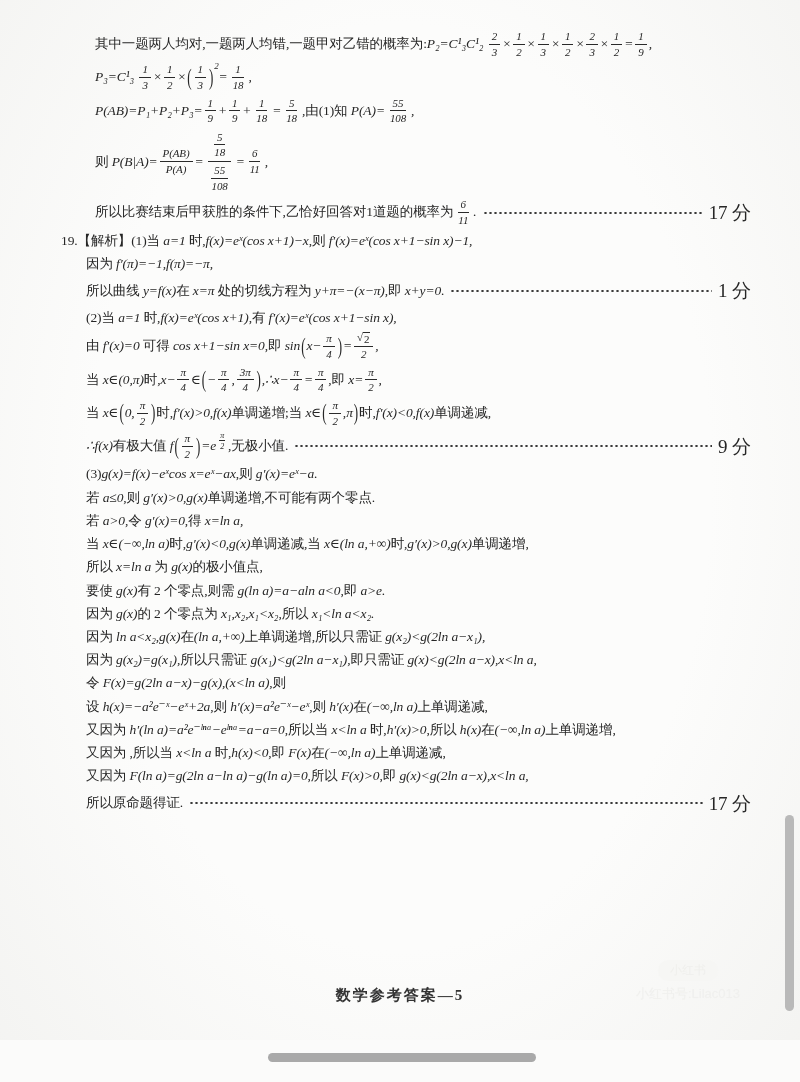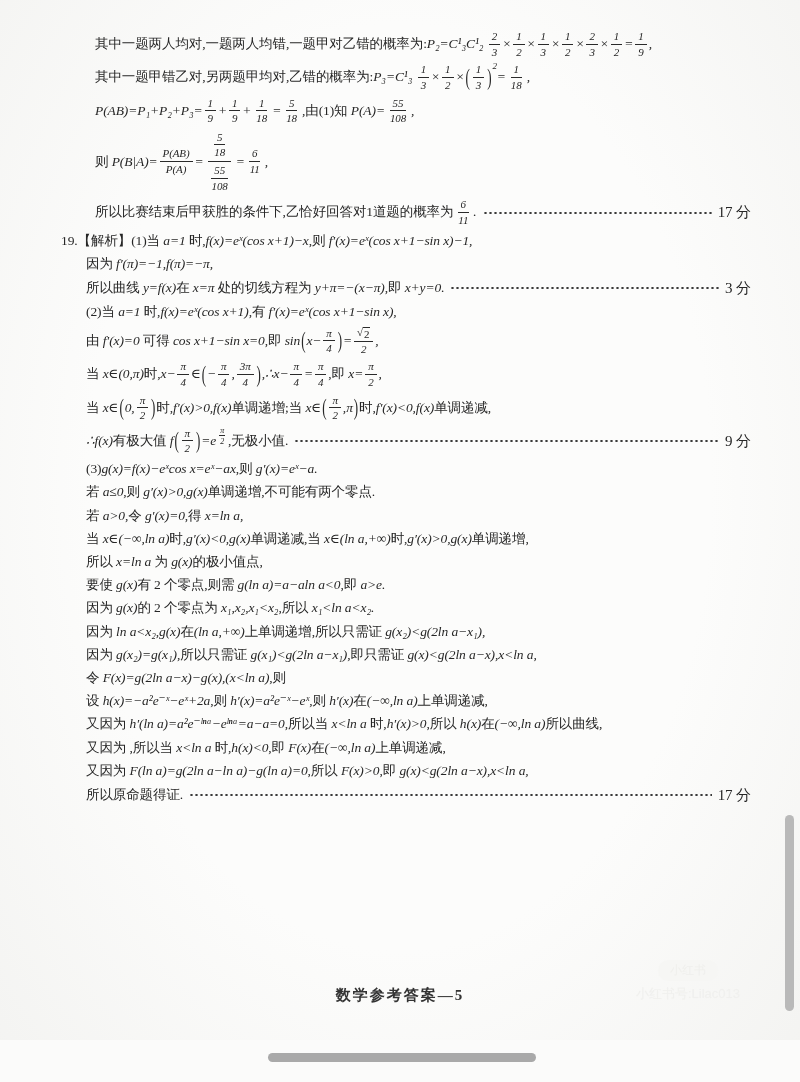--- a/index.html
+++ b/index.html
@@ -33,21 +33,21 @@
   sup.sup .frac{font-size:8px;margin:0 1px;}
   sup.sup .frac .num{padding:0 1px 0;}
   .sqrt{display:inline-flex;align-items:flex-start;line-height:1;}
   .sqsign{line-height:1;}
   .sqv{border-top:1px solid #2a2a2a;padding:1px 1px 0;line-height:1;}
   .leader{
     flex:1 1 30px;min-width:30px;height:4px;margin:0 6px;align-self:center;
     background-image:radial-gradient(circle,#3a3a3a 1px,transparent 1.3px);
     background-size:5px 4px;background-position:left center;background-repeat:repeat-x;
   }
-  .score{font-size:15px;}
+  .score{font-size:19px;}
   #footer{
     position:absolute;top:986px;left:0;width:800px;text-align:center;
     font-size:15px;font-weight:bold;letter-spacing:2px;color:#333;
   }
   #watermark{
     position:absolute;right:22px;top:960px;width:180px;
     display:flex;flex-direction:column;align-items:center;gap:4px;
     pointer-events:none;
   }
   #wm-badge{
@@ -87,21 +87,20 @@
       <span class="frac"><span class="num"><span class="mm">1</span></span><span class="den"><span class="mm">2</span></span></span>
       <span class="mm">×</span>
       <span class="frac"><span class="num"><span class="mm">2</span></span><span class="den"><span class="mm">3</span></span></span>
       <span class="mm">×</span>
       <span class="frac"><span class="num"><span class="mm">1</span></span><span class="den"><span class="mm">2</span></span></span>
       <span class="mm">=</span>
       <span class="frac"><span class="num"><span class="mm">1</span></span><span class="den"><span class="mm">9</span></span></span>
       <span class="mm">,</span>
     </div>
     <div class="line ind2">
-      <span class="cn">其中一题甲错乙对,另两题甲均对,乙错的概率为:</span>
       <span class="mm">P₃=C¹₃ </span>
       <span class="frac"><span class="num"><span class="mm">1</span></span><span class="den"><span class="mm">3</span></span></span>
       <span class="mm">×</span>
       <span class="frac"><span class="num"><span class="mm">1</span></span><span class="den"><span class="mm">2</span></span></span>
       <span class="mm">×</span>
       <span class="bp">(</span>
       <span class="frac"><span class="num"><span class="mm">1</span></span><span class="den"><span class="mm">3</span></span></span>
       <span class="bp">)</span>
       <sup class="sup">
         <span class="mm">2</span>
@@ -157,21 +156,21 @@
     <div class="line ind1">
       <span class="cn">所以曲线 </span>
       <span class="mm">y=f(x)</span>
       <span class="cn">在 </span>
       <span class="mm">x=π</span>
       <span class="cn"> 处的切线方程为 </span>
       <span class="mm">y+π=−(x−π)</span>
       <span class="cn">,即 </span>
       <span class="mm">x+y=0.</span>
       <span class="leader"></span>
-      <span class="score">3 分</span>
+      <span class="score">1 分</span>
     </div>
     <div class="line ind1">
       <span class="cn">(2)当 </span>
       <span class="mm">a=1</span>
       <span class="cn"> 时,</span>
       <span class="mm">f(x)=eˣ(cos x+1)</span>
       <span class="cn">,有 </span>
       <span class="mm">f′(x)=eˣ(cos x+1−sin x),</span>
     </div>
     <div class="line ind1">
@@ -336,21 +335,21 @@
       <span class="cn">又因为 </span>
       <span class="mm">h′(ln a)=a²e⁻ˡⁿᵃ−eˡⁿᵃ=a−a=0</span>
       <span class="cn">,所以当 </span>
       <span class="mm">x&lt;ln a</span>
       <span class="cn"> 时,</span>
       <span class="mm">h′(x)&gt;0</span>
       <span class="cn">,所以 </span>
       <span class="mm">h(x)</span>
       <span class="cn">在</span>
       <span class="mm">(−∞,ln a)</span>
-      <span class="cn">所以曲线,</span>
+      <span class="cn">上单调递增,</span>
     </div>
     <div class="line ind1">
       <span class="cn">又因为 </span>
       <span class="cn">,所以当 </span>
       <span class="mm">x&lt;ln a</span>
       <span class="cn"> 时,</span>
       <span class="mm">h(x)&lt;0</span>
       <span class="cn">,即 </span>
       <span class="mm">F(x)</span>
       <span class="cn">在</span>

